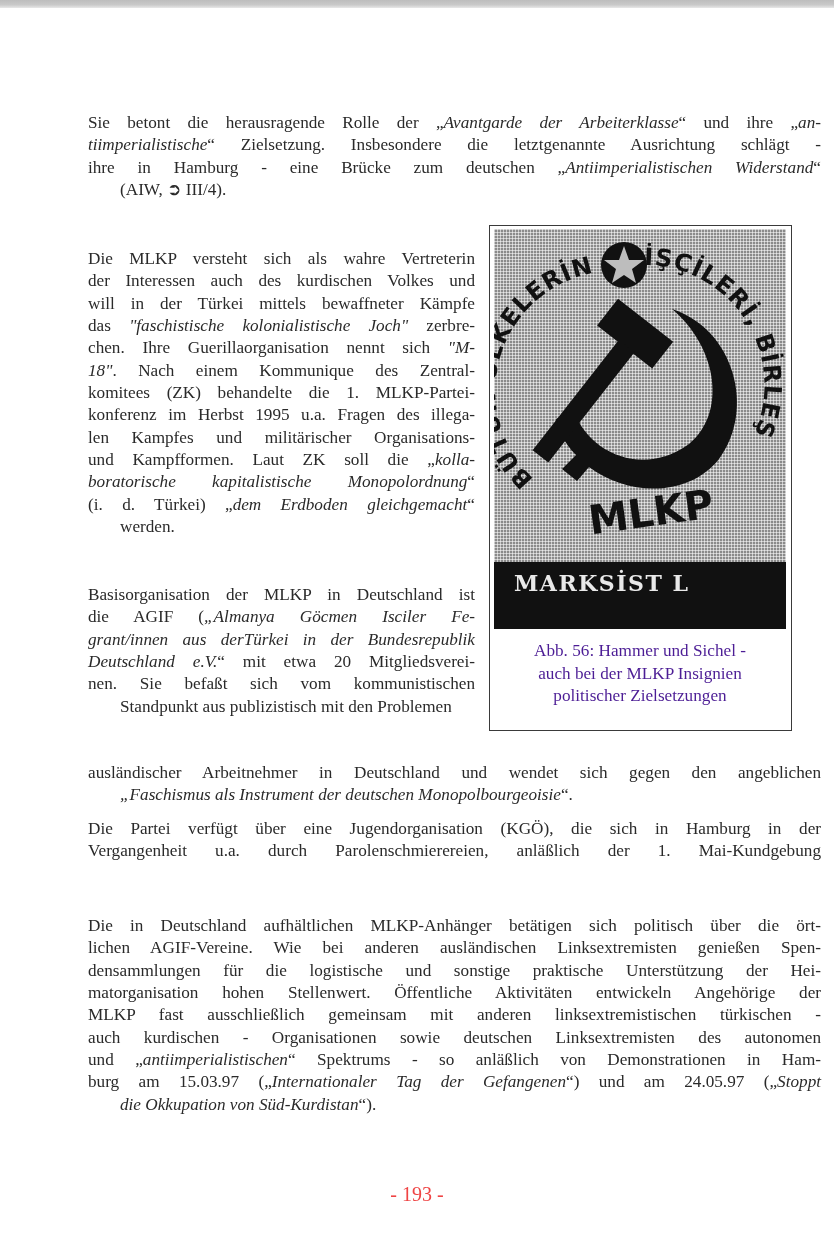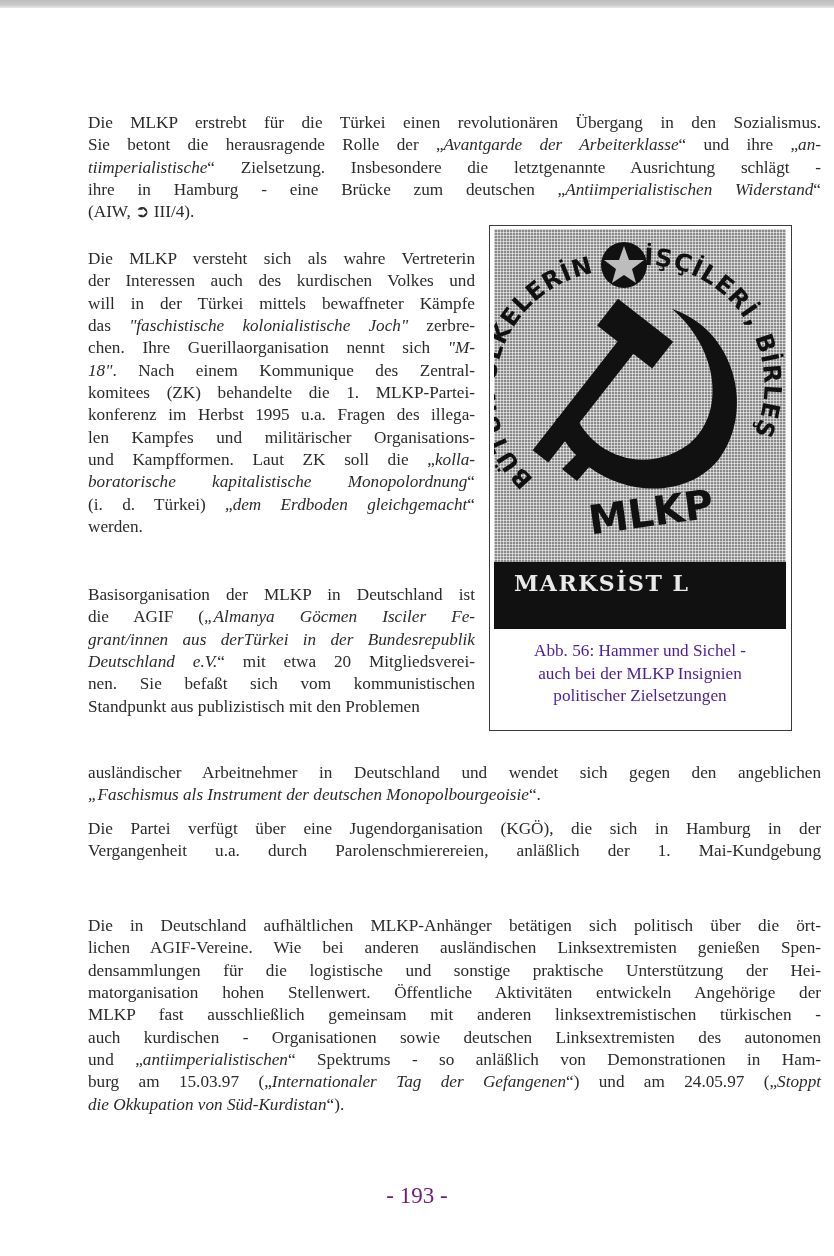--- a/index.html
+++ b/index.html
@@ -11,21 +11,21 @@
   .top-band {
     position: absolute; left: 0; top: 0; width: 834px; height: 8px;
     background: linear-gradient(to bottom, #bdbdbd 0%, #c9c9c9 60%, #e8e8e8 100%);
   }
   .para {
     position: absolute; margin: 0;
     font-size: 17.2px; line-height: 22.35px;
     text-align: justify; text-align-last: left;
   }
   .para .l { display: block; white-space: nowrap; text-align: justify; text-align-last: justify; }
-  .para .l.last { text-align-last: left; }
+  .para .l.last { text-align-last: left; margin-left: 32px; }
   .para i { font-style: italic; }
 
   #p1 { left: 88px; top: 112px; width: 733px; }
   #p2 { left: 88px; top: 248px; width: 387px; }
   #p3 { left: 88px; top: 584px; width: 387px; }
   #p3b { left: 88px; top: 762px; width: 733px; }
   #p4 { left: 88px; top: 818px; width: 733px; }
   #p5 { left: 88px; top: 915px; width: 733px; }
 
   .figure {
@@ -49,31 +49,30 @@
     font-family: "DejaVu Serif", "Liberation Serif", serif;
     font-weight: bold; font-size: 22px; letter-spacing: 1.5px;
     color: #e9e9e9; white-space: nowrap;
   }
   .fig-caption {
     position: absolute; left: 0; top: 414px; width: 300px;
     text-align: center; font-size: 17.2px; line-height: 22.5px; color: #4c1d95;
   }
   .page-number {
     position: absolute; left: 0; width: 834px; top: 1183px;
-    text-align: center; font-size: 23px; color: #701a75;
+    text-align: center; font-size: 20px; color: #ef4444;
   }
   svg text { font-family: "DejaVu Sans", sans-serif; font-weight: bold; }
 </style>
 </head>
 <body>
 
 <div class="top-band"></div>
 
 <div class="para" id="p1">
-    <span class="l"><span>Die MLKP erstrebt für die Türkei einen revolutionären Übergang in den Sozialismus.</span></span>
     <span class="l"><span>Sie betont die herausragende Rolle der „</span><i>Avantgarde der Arbeiterklasse</i><span>“ und ihre „</span><i>an-</i></span>
     <span class="l"><i>tiimperialistische</i><span>“ Zielsetzung. Insbesondere die letztgenannte Ausrichtung schlägt -</span></span>
     <span class="l"><span>ihre in Hamburg - eine Brücke zum deutschen „</span><i>Antiimperialistischen Widerstand</i><span>“</span></span>
     <span class="l last"><span>(AIW, ➲ III/4).</span></span>
   </div>
 <div class="para" id="p2">
     <span class="l"><span>Die MLKP versteht sich als wahre Vertreterin</span></span>
     <span class="l"><span>der Interessen auch des kurdischen Volkes und</span></span>
     <span class="l"><span>will in der Türkei mittels bewaffneter Kämpfe</span></span>
     <span class="l"><span>das </span><i>"faschistische kolonialistische Joch"</i><span> zerbre-</span></span>

